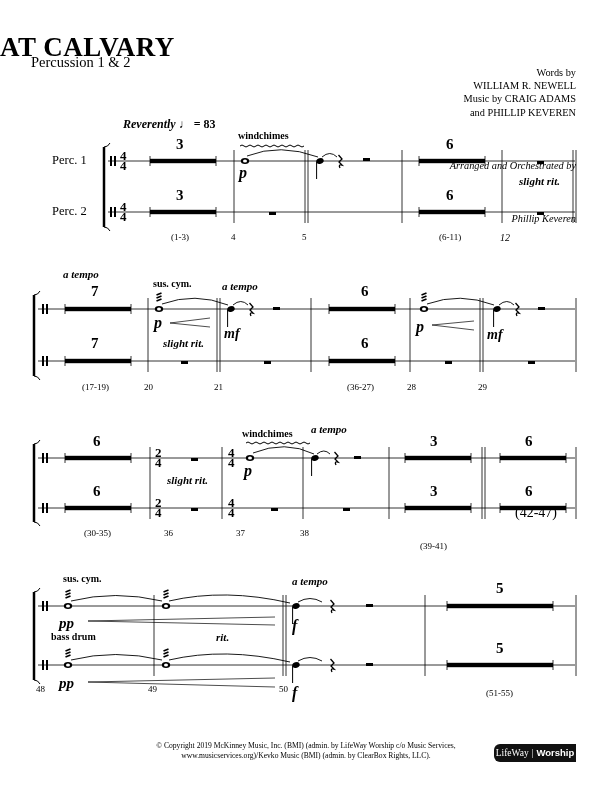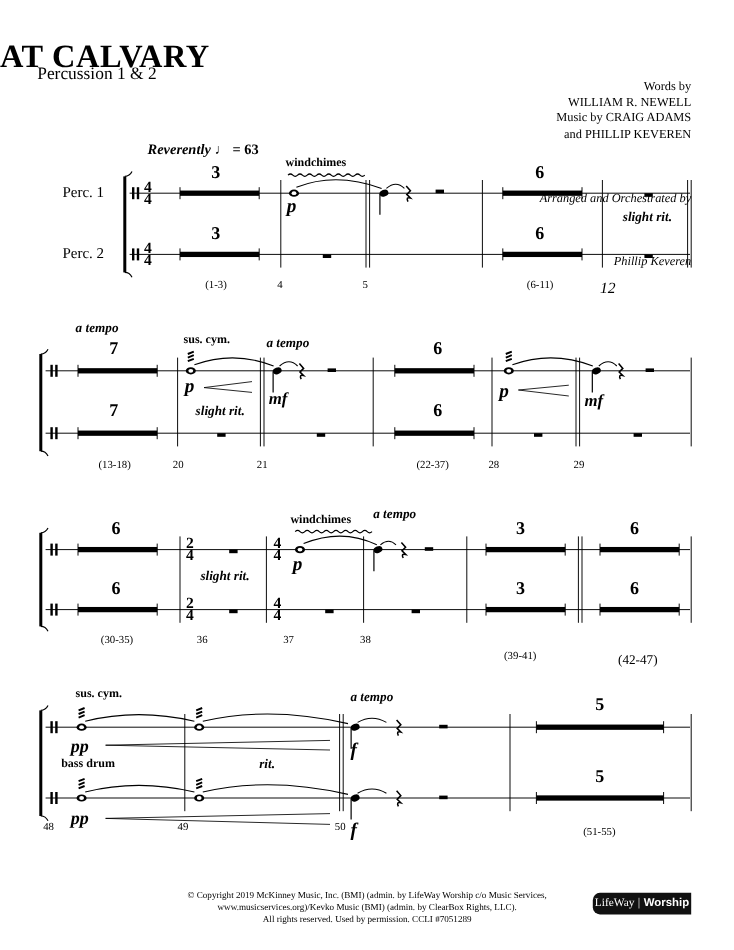--- a/index.html
+++ b/index.html
@@ -30,21 +30,21 @@
   <div>Words by</div>
   <div>WILLIAM R. NEWELL</div>
   <div>Music by CRAIG ADAMS</div>
   <div>and PHILLIP KEVEREN</div>
   <div class="it">Arranged and Orchestrated by</div>
   <div class="it">Phillip Keveren</div>
 </div>
 <div class="abs tempo-mark" style="left:123px; top:117px;">
   <span>Reverently</span>
   <span style="font-style:normal;">♩</span>
-  <span style="font-style:normal;">= 63</span>
+  <span style="font-style:normal;">= 83</span>
 </div>
 
 <div class="abs" style="left:52px; top:153px; font-size:12.5px;">Perc. 1</div>
 <div class="abs" style="left:52px; top:204px; font-size:12.5px;">Perc. 2</div>
 
 <svg width="612" height="792" viewBox="0 0 612 792">
   <defs>
     <g id="pclef">
         <rect x="0" y="-5" width="2" height="10" fill="#000"></rect>
         <rect x="4" y="-5" width="2" height="10" fill="#000"></rect>
@@ -245,78 +245,77 @@
 <div class="abs" style="left:176px; top:136px; font-size:15px; font-weight:bold;">3</div>
 <div class="abs" style="left:176px; top:187px; font-size:15px; font-weight:bold;">3</div>
 <div class="abs" style="left:171px; top:232px; font-size:9px;">(1-3)</div>
 <div class="abs" style="left:231px; top:232px; font-size:9px;">4</div>
 <div class="abs" style="left:302px; top:232px; font-size:9px;">5</div>
 <div class="abs" style="left:238px; top:130px; font-size:10px; font-weight:bold;">windchimes</div>
 <div class="abs" style="left:239px; top:164px; font-size:16px; font-weight:bold; font-style:italic;">p</div>
 <div class="abs" style="left:446px; top:136px; font-size:15px; font-weight:bold;">6</div>
 <div class="abs" style="left:446px; top:187px; font-size:15px; font-weight:bold;">6</div>
 <div class="abs" style="left:439px; top:232px; font-size:9px;">(6-11)</div>
-<div class="abs" style="left:500px; top:232px; font-size:13px;font-style:italic;">12</div>
+<div class="abs" style="left:500px; top:232px; font-size:10px;font-style:italic;">12</div>
 <div class="abs" style="left:519px; top:175px; font-size:11px; font-weight:bold; font-style:italic;">slight rit.</div>
 
 <div class="abs" style="left:63px; top:268px; font-size:11px; font-weight:bold; font-style:italic;">a tempo</div>
 <div class="abs" style="left:91px; top:283px; font-size:15px; font-weight:bold;">7</div>
 <div class="abs" style="left:91px; top:335px; font-size:15px; font-weight:bold;">7</div>
-<div class="abs" style="left:82px; top:382px; font-size:9px;">(13-18)</div>
+<div class="abs" style="left:82px; top:382px; font-size:9px;">(17-19)</div>
 <div class="abs" style="left:144px; top:382px; font-size:9px;">20</div>
 <div class="abs" style="left:214px; top:382px; font-size:9px;">21</div>
 <div class="abs" style="left:153px; top:278px; font-size:10px; font-weight:bold;">sus. cym.</div>
 <div class="abs" style="left:222px; top:280px; font-size:11px; font-weight:bold; font-style:italic;">a tempo</div>
 <div class="abs" style="left:154px; top:314px; font-size:16px; font-weight:bold; font-style:italic;">p</div>
 <div class="abs" style="left:163px; top:337px; font-size:11px; font-weight:bold; font-style:italic;">slight rit.</div>
 <div class="abs" style="left:224px; top:326px; font-size:14px; font-weight:bold; font-style:italic;">mf</div>
 <div class="abs" style="left:361px; top:283px; font-size:15px; font-weight:bold;">6</div>
 <div class="abs" style="left:361px; top:335px; font-size:15px; font-weight:bold;">6</div>
-<div class="abs" style="left:347px; top:382px; font-size:9px;">(22-37)</div>
+<div class="abs" style="left:347px; top:382px; font-size:9px;">(36-27)</div>
 <div class="abs" style="left:407px; top:382px; font-size:9px;">28</div>
 <div class="abs" style="left:478px; top:382px; font-size:9px;">29</div>
 <div class="abs" style="left:416px; top:318px; font-size:16px; font-weight:bold; font-style:italic;">p</div>
 <div class="abs" style="left:487px; top:327px; font-size:14px; font-weight:bold; font-style:italic;">mf</div>
 
 <div class="abs" style="left:93px; top:433px; font-size:15px; font-weight:bold;">6</div>
 <div class="abs" style="left:93px; top:483px; font-size:15px; font-weight:bold;">6</div>
 <div class="abs" style="left:84px; top:528px; font-size:9px;">(30-35)</div>
 <div class="abs" style="left:164px; top:528px; font-size:9px;">36</div>
 <div class="abs" style="left:236px; top:528px; font-size:9px;">37</div>
 <div class="abs" style="left:300px; top:528px; font-size:9px;">38</div>
 <div class="abs" style="left:167px; top:474px; font-size:11px; font-weight:bold; font-style:italic;">slight rit.</div>
 <div class="abs" style="left:242px; top:428px; font-size:10px; font-weight:bold;">windchimes</div>
 <div class="abs" style="left:311px; top:423px; font-size:11px; font-weight:bold; font-style:italic;">a tempo</div>
 <div class="abs" style="left:244px; top:462px; font-size:16px; font-weight:bold; font-style:italic;">p</div>
 <div class="abs" style="left:430px; top:433px; font-size:15px; font-weight:bold;">3</div>
 <div class="abs" style="left:430px; top:483px; font-size:15px; font-weight:bold;">3</div>
 <div class="abs" style="left:420px; top:541px; font-size:9px;">(39-41)</div>
 <div class="abs" style="left:525px; top:433px; font-size:15px; font-weight:bold;">6</div>
 <div class="abs" style="left:525px; top:483px; font-size:15px; font-weight:bold;">6</div>
-<div class="abs" style="left:515px; top:544px; font-size:11px;">(42-47)</div>
+<div class="abs" style="left:515px; top:505px; font-size:14px;">(42-47)</div>
 
 <div class="abs" style="left:63px; top:573px; font-size:10px; font-weight:bold;">sus. cym.</div>
 <div class="abs" style="left:59px; top:615px; font-size:15px; font-weight:bold; font-style:italic;">pp</div>
 <div class="abs" style="left:51px; top:631px; font-size:10px; font-weight:bold;">bass drum</div>
 <div class="abs" style="left:216px; top:631px; font-size:11px; font-weight:bold; font-style:italic;">rit.</div>
 <div class="abs" style="left:59px; top:675px; font-size:15px; font-weight:bold; font-style:italic;">pp</div>
 <div class="abs" style="left:36px; top:684px; font-size:9px;">48</div>
 <div class="abs" style="left:148px; top:684px; font-size:9px;">49</div>
 <div class="abs" style="left:279px; top:684px; font-size:9px;">50</div>
 <div class="abs" style="left:292px; top:575px; font-size:11px; font-weight:bold; font-style:italic;">a tempo</div>
 <div class="abs" style="left:292px; top:617px; font-size:16px; font-weight:bold; font-style:italic;">f</div>
 <div class="abs" style="left:292px; top:684px; font-size:16px; font-weight:bold; font-style:italic;">f</div>
 <div class="abs" style="left:496px; top:580px; font-size:15px; font-weight:bold;">5</div>
 <div class="abs" style="left:496px; top:640px; font-size:15px; font-weight:bold;">5</div>
 <div class="abs" style="left:486px; top:688px; font-size:9px;">(51-55)</div>
 
 <div class="abs footer">
   <div class="footer-inner">
     <div>© Copyright 2019 McKinney Music, Inc. (BMI) (admin. by LifeWay Worship c/o Music Services,</div>
     <div>www.musicservices.org)/Kevko Music (BMI) (admin. by ClearBox Rights, LLC).</div>
-    <div>All rights reserved. Used by permission. CCLI #7051289</div>
   </div>
 </div>
 <div class="abs logo">
   <span class="lw">LifeWay</span>
   <span style="color:#aaa;">|</span>
   <span class="ws">Worship</span>
 </div>
 
 </body></html>

